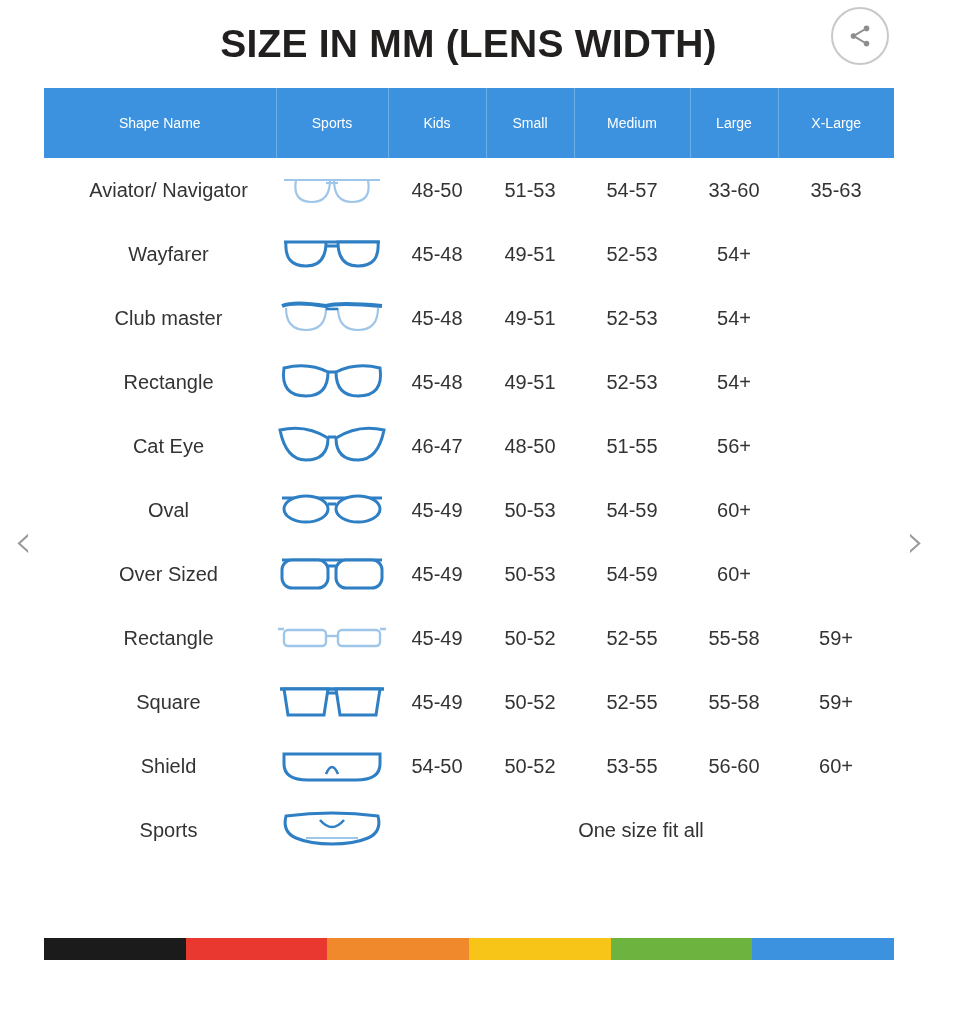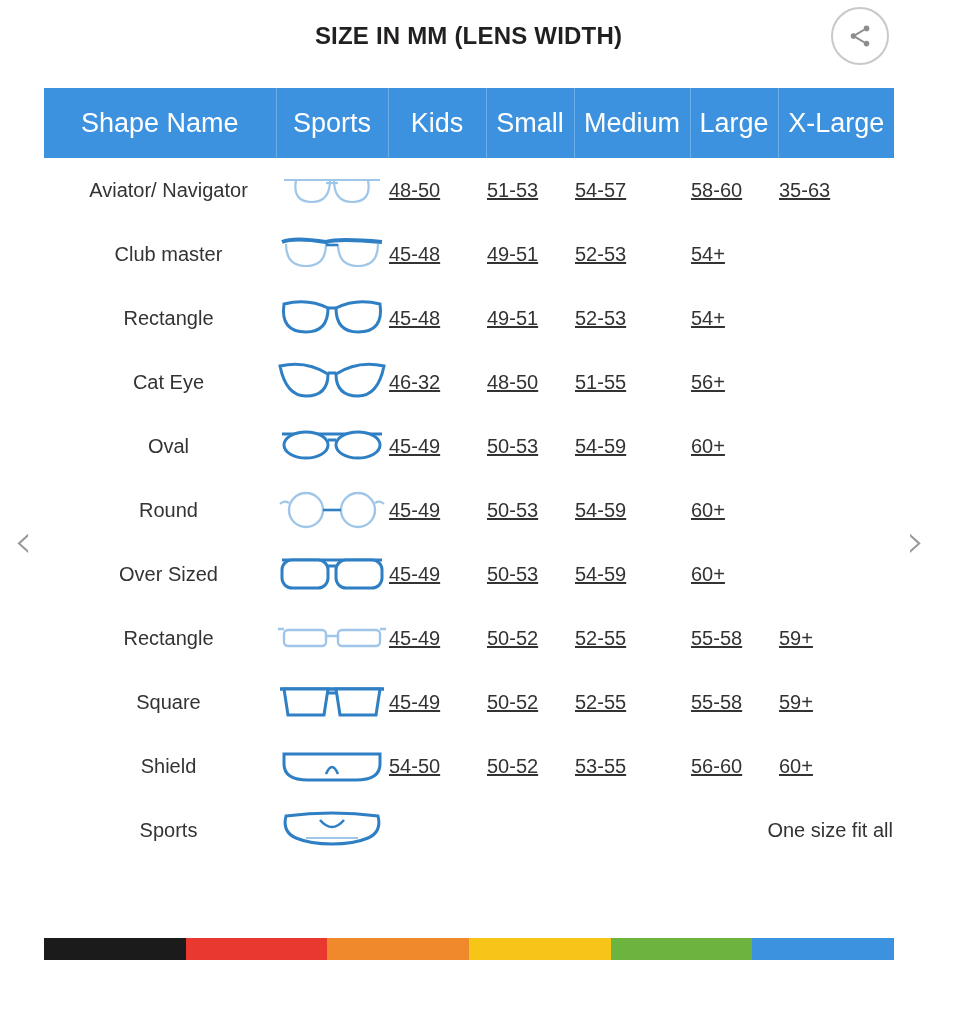--- a/index.html
+++ b/index.html
@@ -26,21 +26,21 @@
     position: relative;
     height: 88px;
     background: #ffffff;
   }
   .title {
     position: absolute;
     left: 0;
     right: 0;
     top: 22px;
     text-align: center;
-    font-size: 24px;
+    font-size: 39px;
     font-weight: bold;
     color: #221f1f;
     letter-spacing: 0.2px;
     padding-right: 20px;
   }
   .share-btn {
     position: absolute;
     right: 68px;
     top: 7px;
     width: 58px;
@@ -76,21 +76,21 @@
     width: 850px;
   }
   table.sizes {
     width: 850px;
     border-collapse: collapse;
     table-layout: fixed;
   }
   table.sizes thead th {
     background: #3d92e0;
     color: #ffffff;
-    font-size: 27px;
+    font-size: 14px;
     font-weight: normal;
     height: 68px;
     border-right: 1px solid #6bafe9;
     text-align: center;
     vertical-align: middle;
   }
   table.sizes thead th:last-child { border-right: none; }
   table.sizes thead th.col-name { text-align: center; }
 
   table.sizes tbody td {
@@ -104,25 +104,25 @@
     text-align: center;
     padding-left: 18px;
     color: #3d3d3d;
     font-size: 20px;
   }
   td.shape {
     text-align: center;
     padding: 0;
   }
   td.val {
+    text-align: center;
     color: #3b3b3b;
-    text-decoration: underline;
   }
   td.onesize {
-    text-align: right;
+    text-align: center;
     color: #3b3b3b;
     font-size: 20px;
   }
   .glyph {
     display: inline-block;
     width: 112px;
     height: 44px;
     vertical-align: middle;
   }
 
@@ -204,24 +204,39 @@
           <td class="shape">
             <svg class="glyph" viewBox="0 0 112 44">
               <path d="M8 12 h96 M20 12 q-4 22 16 22 q18 0 18 -22 z" fill="#ffffff" stroke="#9fc6e8" stroke-width="2.2"></path>
               <path d="M92 12 q4 22 -16 22 q-18 0 -18 -22 z" fill="#ffffff" stroke="#9fc6e8" stroke-width="2.2"></path>
               <path d="M50 15 h12" stroke="#9fc6e8" stroke-width="2.2" fill="none"></path>
             </svg>
           </td>
           <td class="val">48-50</td>
           <td class="val">51-53</td>
           <td class="val">54-57</td>
-          <td class="val">58-60</td>
+          <td class="val">33-60</td>
           <td class="val">35-63</td>
         </tr>
 
+        <tr>
+          <td class="name">Wayfarer</td>
+          <td class="shape">
+            <svg class="glyph" viewBox="0 0 112 44">
+              <path d="M8 10 h96 M10 10 q-2 24 20 24 q20 0 20 -24 z" fill="#ffffff" stroke="#2e7fc4" stroke-width="3"></path>
+              <path d="M102 10 q2 24 -20 24 q-20 0 -20 -24 z" fill="#ffffff" stroke="#2e7fc4" stroke-width="3"></path>
+              <path d="M50 14 h12" stroke="#2e7fc4" stroke-width="3" fill="none"></path>
+            </svg>
+          </td>
+          <td class="val">45-48</td>
+          <td class="val">49-51</td>
+          <td class="val">52-53</td>
+          <td class="val">54+</td>
+          <td class="val"></td>
+        </tr>
 
         <tr>
           <td class="name">Club master</td>
           <td class="shape">
             <svg class="glyph" viewBox="0 0 112 44">
               <path d="M6 10 q12 -5 44 0 q12 -4 56 0" fill="none" stroke="#2e7fc4" stroke-width="4"></path>
               <path d="M10 12 q0 22 20 22 q20 0 20 -22" fill="#ffffff" stroke="#9fc6e8" stroke-width="2.2"></path>
               <path d="M102 12 q0 22 -20 22 q-20 0 -20 -22" fill="#ffffff" stroke="#9fc6e8" stroke-width="2.2"></path>
               <path d="M50 13 h12" stroke="#2e7fc4" stroke-width="2.6" fill="none"></path>
             </svg>
@@ -251,21 +266,21 @@
 
         <tr>
           <td class="name">Cat Eye</td>
           <td class="shape">
             <svg class="glyph" viewBox="0 0 112 44">
               <path d="M4 6 q6 30 26 30 q22 0 22 -22 q-22 -14 -48 -8 z" fill="#ffffff" stroke="#2e7fc4" stroke-width="3"></path>
               <path d="M108 6 q-6 30 -26 30 q-22 0 -22 -22 q22 -14 48 -8 z" fill="#ffffff" stroke="#2e7fc4" stroke-width="3"></path>
               <path d="M52 13 h8" stroke="#2e7fc4" stroke-width="3" fill="none"></path>
             </svg>
           </td>
-          <td class="val">46-32</td>
+          <td class="val">46-47</td>
           <td class="val">48-50</td>
           <td class="val">51-55</td>
           <td class="val">56+</td>
           <td class="val"></td>
         </tr>
 
         <tr>
           <td class="name">Oval</td>
           <td class="shape">
             <svg class="glyph" viewBox="0 0 112 44">
@@ -275,36 +290,20 @@
               <path d="M52 16 h8" stroke="#2e7fc4" stroke-width="3" fill="none"></path>
             </svg>
           </td>
           <td class="val">45-49</td>
           <td class="val">50-53</td>
           <td class="val">54-59</td>
           <td class="val">60+</td>
           <td class="val"></td>
         </tr>
 
-        <tr>
-          <td class="name">Round</td>
-          <td class="shape">
-            <svg class="glyph" viewBox="0 0 112 44">
-              <circle cx="30" cy="22" r="17" fill="#ffffff" stroke="#9fc6e8" stroke-width="2.4"></circle>
-              <circle cx="82" cy="22" r="17" fill="#ffffff" stroke="#9fc6e8" stroke-width="2.4"></circle>
-              <path d="M47 22 h18" stroke="#2e7fc4" stroke-width="2.6" fill="none"></path>
-              <path d="M4 16 q4 -4 9 -1 M108 16 q-4 -4 -9 -1" stroke="#9fc6e8" stroke-width="2.2" fill="none"></path>
-            </svg>
-          </td>
-          <td class="val">45-49</td>
-          <td class="val">50-53</td>
-          <td class="val">54-59</td>
-          <td class="val">60+</td>
-          <td class="val"></td>
-        </tr>
 
         <tr>
           <td class="name">Over Sized</td>
           <td class="shape">
             <svg class="glyph" viewBox="0 0 112 44">
               <path d="M6 8 h100" stroke="#2e7fc4" stroke-width="3" fill="none"></path>
               <rect x="6" y="8" width="46" height="28" rx="10" fill="#ffffff" stroke="#2e7fc4" stroke-width="3"></rect>
               <rect x="60" y="8" width="46" height="28" rx="10" fill="#ffffff" stroke="#2e7fc4" stroke-width="3"></rect>
               <path d="M52 14 h8" stroke="#2e7fc4" stroke-width="3" fill="none"></path>
             </svg>

